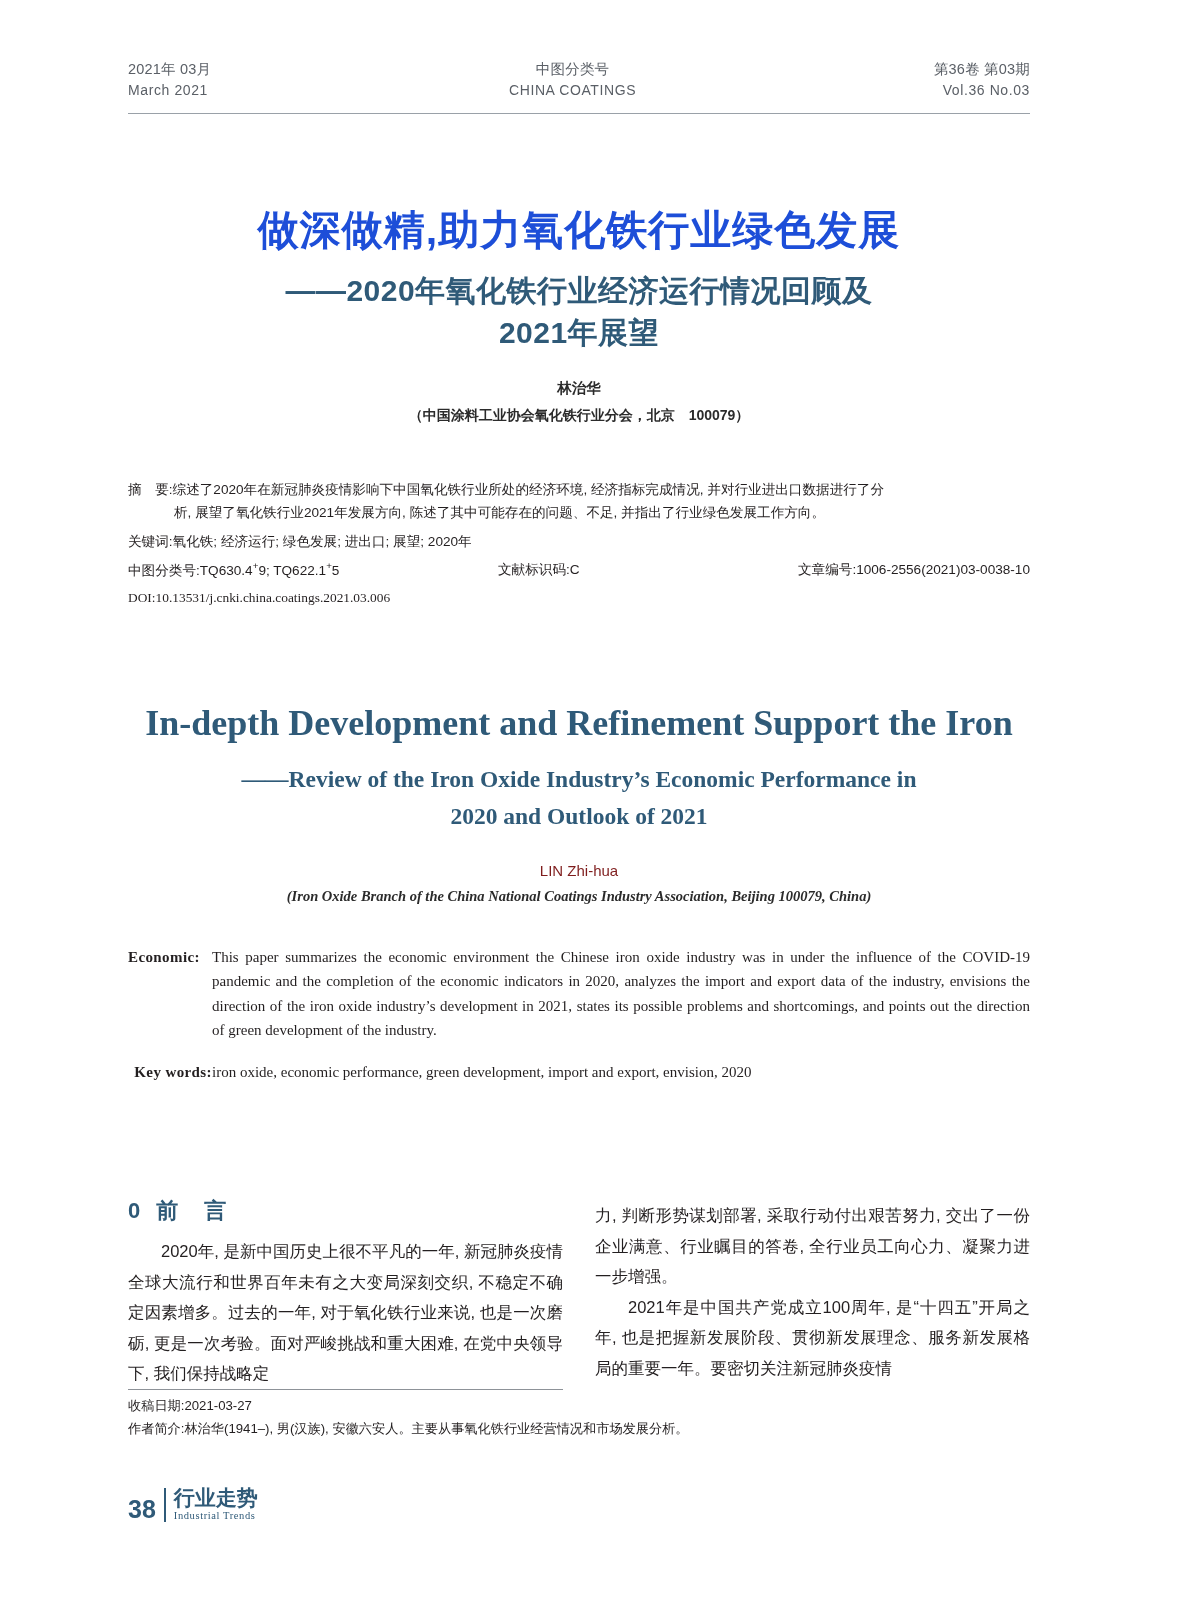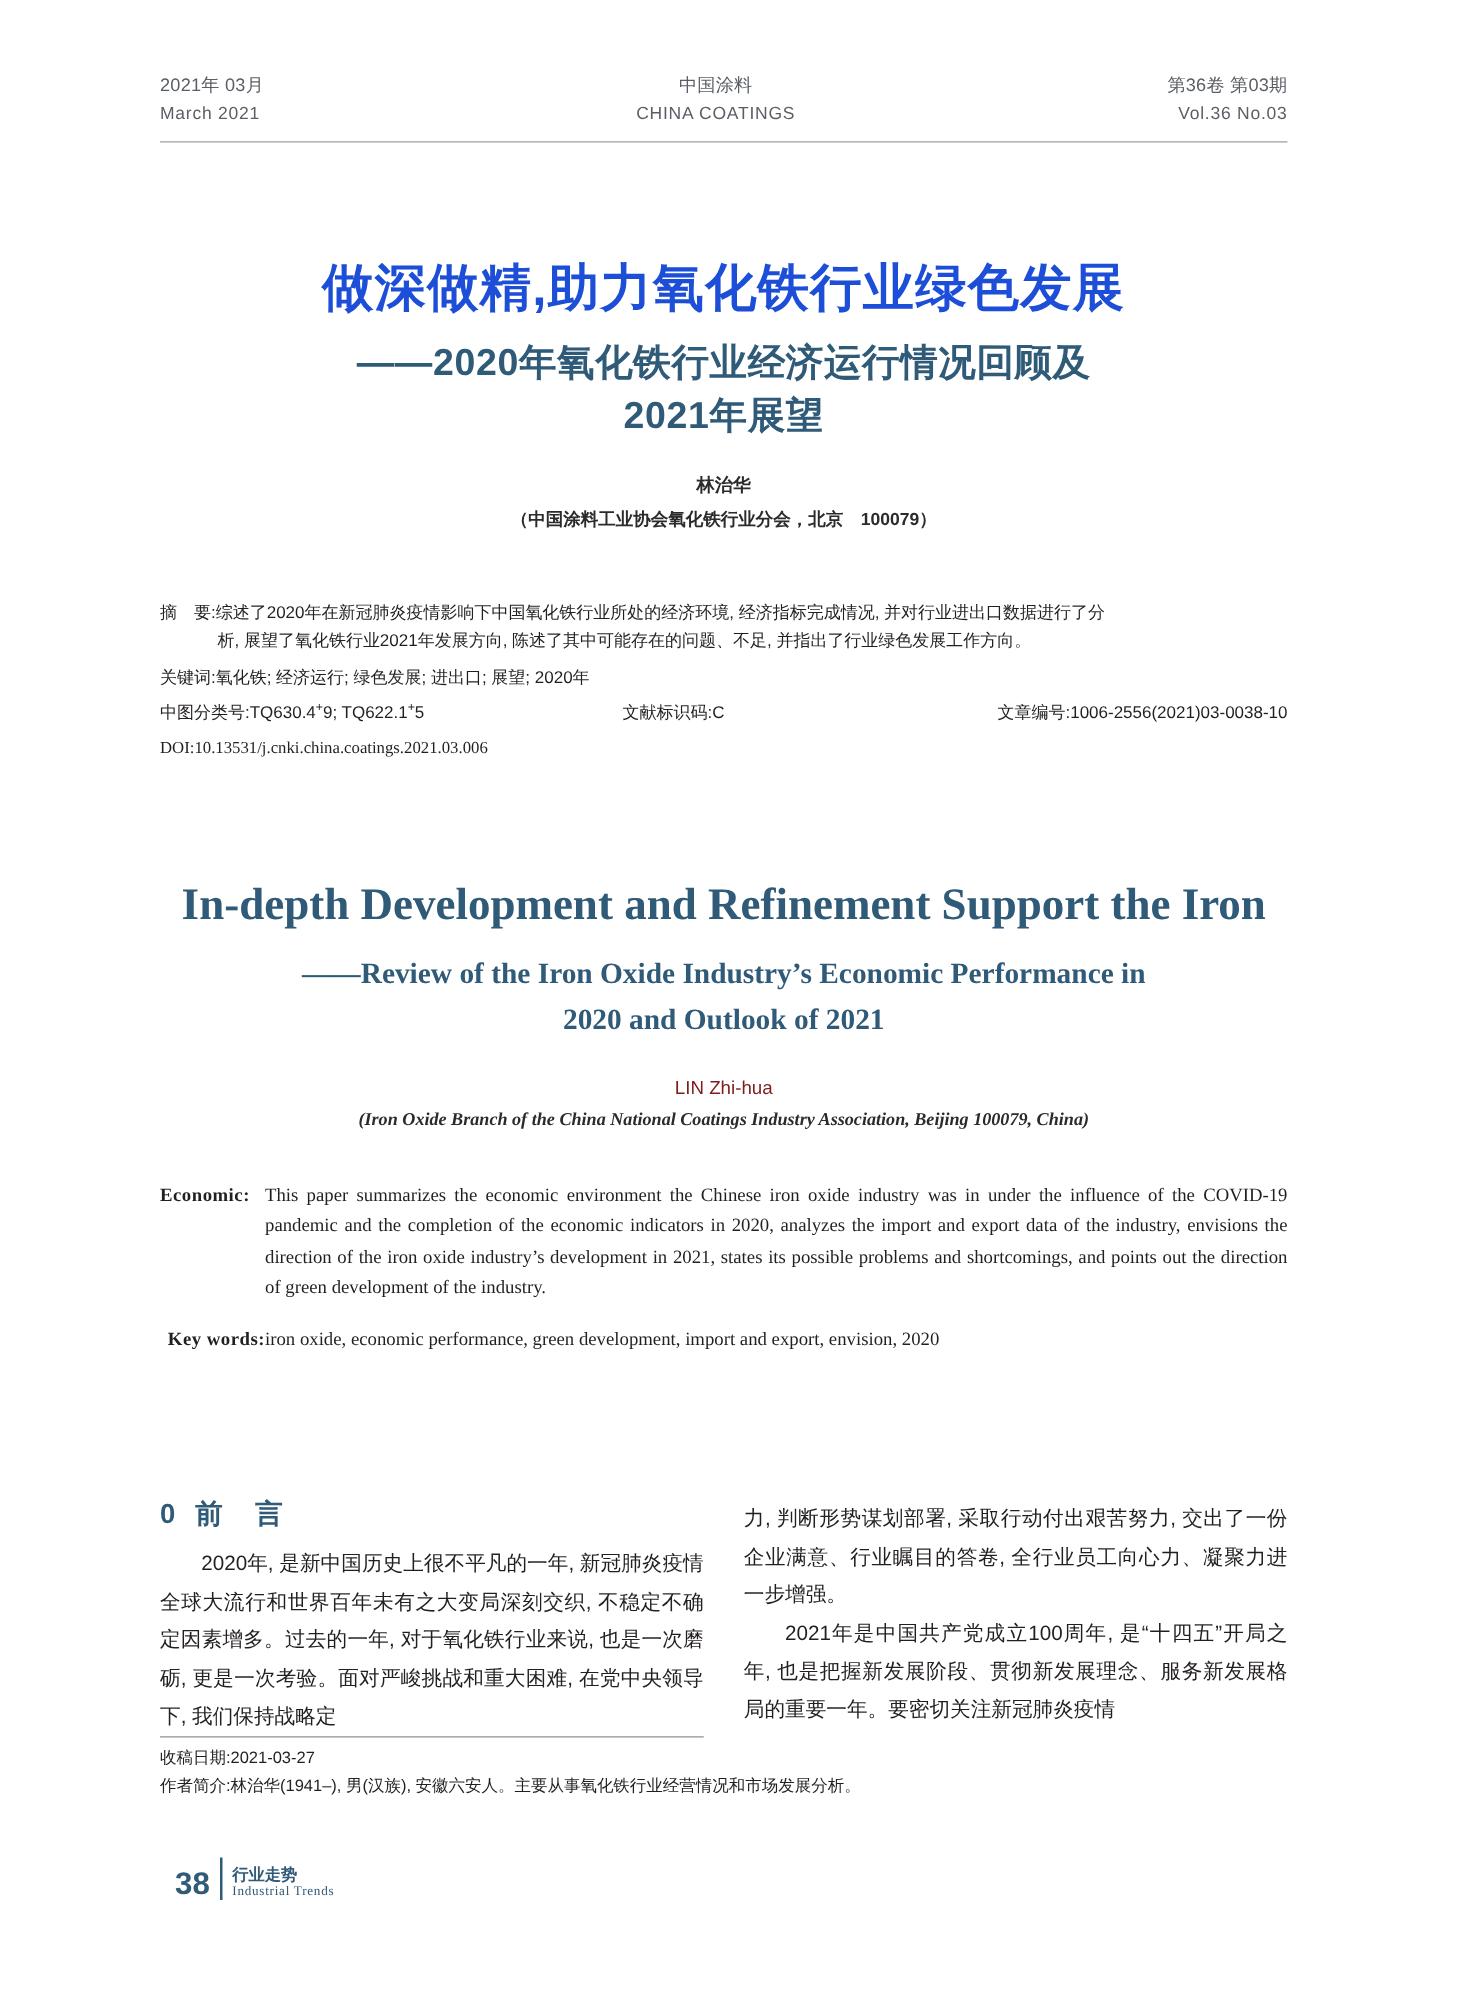--- a/index.html
+++ b/index.html
@@ -223,41 +223,41 @@
     top: 1394px;
     width: 902px;
     font-size: 13.2px;
     line-height: 1.75;
     color: #231f20;
   }
 
   
   .footer {
     position: absolute;
-    left: 140px;
+    left: 128px;
     top: 1486px;
     display: flex;
     align-items: flex-end;
   }
   .footer .pno {
     font-size: 25px;
     font-weight: bold;
     color: #2f5a78;
     line-height: 1;
     padding-right: 8px;
   }
   .footer .vbar {
     width: 2px;
     height: 34px;
     background: #2f5a78;
     margin-right: 8px;
   }
   .footer .ftext { line-height: 1.15; }
   .footer .fcn {
-    font-size: 13px;
+    font-size: 21px;
     font-weight: bold;
     color: #2f5a78;
   }
   .footer .fen {
     font-size: 10.5px;
     font-family: "Liberation Serif", serif;
     color: #2f5a78;
     letter-spacing: .6px;
   }
   .sup { font-size: .72em; vertical-align: super; }
@@ -266,21 +266,21 @@
 <body>
 
 <div class="page">
 
   <div class="runhead">
     <div class="col left">
       <div class="cn">2021年 03月</div>
       <div class="en">March 2021</div>
     </div>
     <div class="col center">
-      <div class="cn">中国涂料</div>
+      <div class="cn">中图分类号</div>
       <div class="en">CHINA COATINGS</div>
     </div>
     <div class="col right">
       <div class="cn">第36卷  第03期</div>
       <div class="en">Vol.36  No.03</div>
     </div>
   </div>
   <div class="rule"></div>
 
   <div class="cn-title-wrap">

